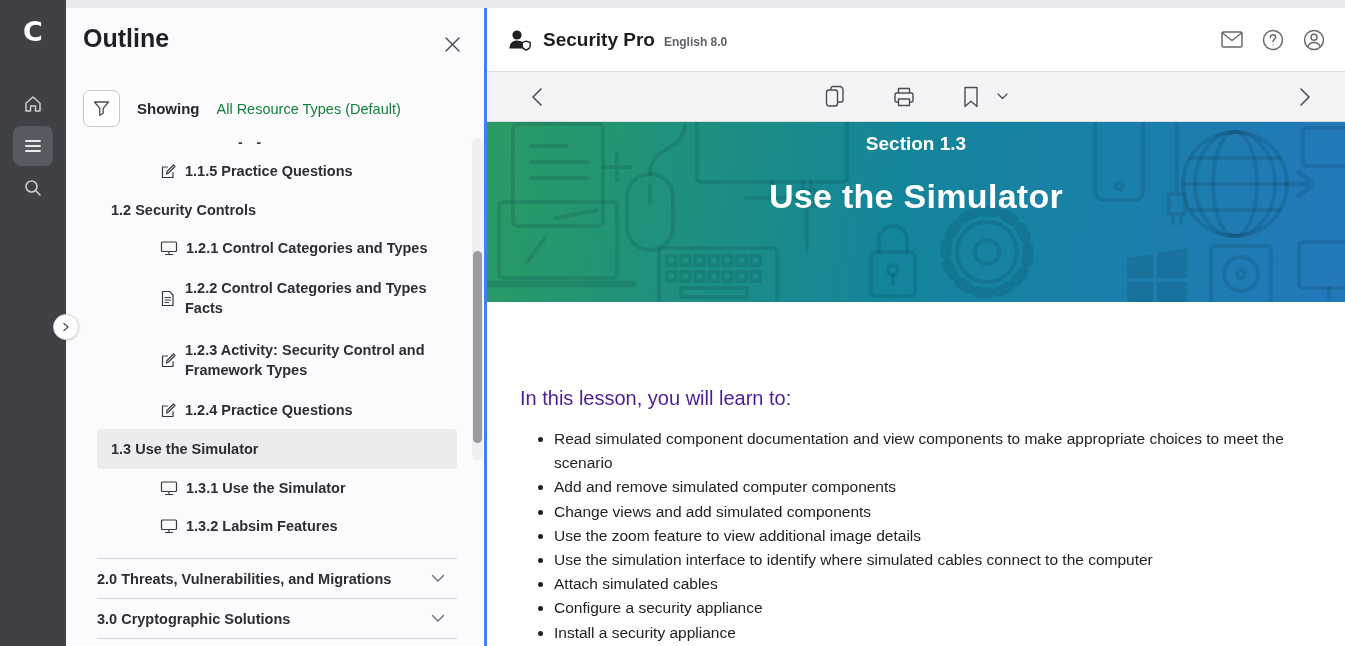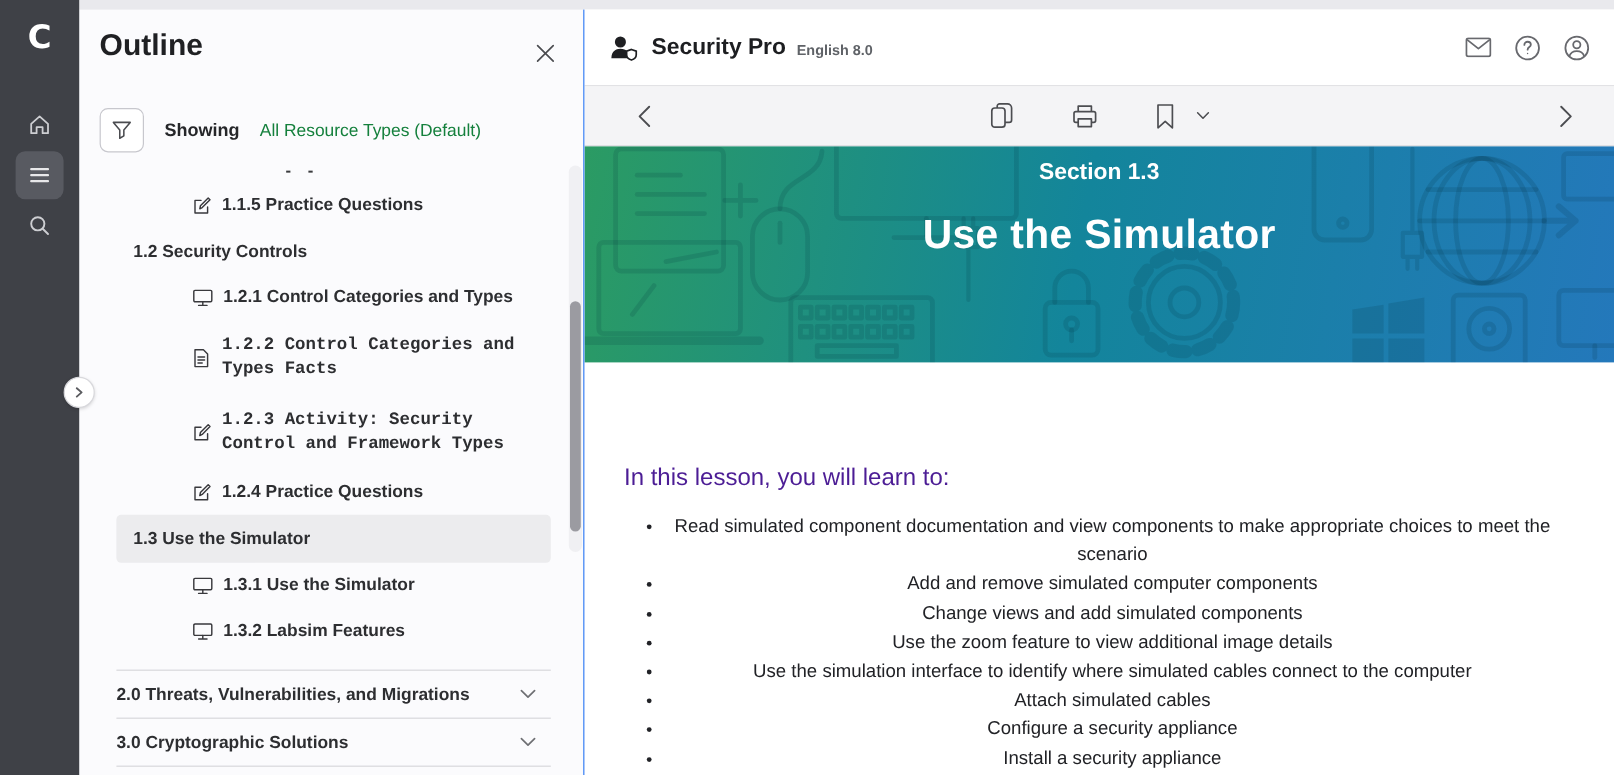--- a/index.html
+++ b/index.html
@@ -33,21 +33,21 @@
   .expand-btn {
     position:absolute; left:53px; top:314px; width:26px; height:26px;
     background:#ffffff; border:1px solid #d8d8dc; border-radius:50%;
     display:flex; align-items:center; justify-content:center;
     box-shadow:0 1px 3px rgba(0,0,0,.15); z-index:9;
   }
 
   
   .panel {
     position:absolute; left:66px; top:8px; width:421px; height:638px;
-    background:#fbfbfd; border-right:1px solid #3b82f6; z-index:4;
+    background:#fbfbfd; border-right:3px solid #3b82f6; z-index:4;
     overflow:hidden;
   }
   .panel-title {
     position:absolute; left:17px; top:16px;
     font-size:25px; font-weight:700; color:#1f2023;
   }
   .panel-close {
     position:absolute; right:20px; top:24px; width:24px; height:24px;
     display:flex; align-items:center; justify-content:center; cursor:pointer;
   }
@@ -67,21 +67,21 @@
   .o-trunc {
     height:18px; padding-left:141px; font-weight:600; color:#3a3b3e;
     letter-spacing:5px; font-size:14px; overflow:hidden;
   }
   .o-row {
     display:flex; align-items:center; font-size:14.5px; font-weight:600;
     color:#2d2e31; line-height:20px;
   }
   .o-sub { padding-left:63px; min-height:38px; }
   .o-sub .o-ic { flex:0 0 17px; margin-right:8px; display:flex; align-items:center; }
-  .o-sub.twolines { min-height:62px;font-family:Liberation Mono, monospace; }
+  .o-sub.twolines { min-height:62px; }
   .o-section { padding-left:14px; min-height:39px; font-weight:700; }
   .o-section.selected {
     background:#ececee; border-radius:4px; min-height:40px;
   }
   .o-divider { border-top:1px solid #d7d7db; margin-top:13px; }
   .o-collapsed {
     display:flex; align-items:center; justify-content:space-between;
     min-height:39px; font-size:14.5px; font-weight:700; color:#2d2e31;
     padding-right:12px;
   }
@@ -128,21 +128,21 @@
   }
   .banner-pattern { position:absolute; inset:0; }
   .banner-text { position:absolute; inset:0; text-align:center; color:#ffffff; z-index:2; }
   .banner-section { margin-top:11px; font-size:19px; font-weight:700; }
   .banner-title { margin-top:22px; font-size:34px; font-weight:700; letter-spacing:.3px; }
 
   .m-content { padding:85px 45px 0 33px; }
   .lesson-intro { font-size:20px; color:#4c1d95; }
   .lesson-list { margin-top:17px; padding-left:34px; }
   .lesson-list li {
-    font-size:15.5px; color:#212226; line-height:24.2px;text-align:center;
+    font-size:15.5px; color:#212226; line-height:24.2px;
   }
 </style>
 </head>
 <body>
 
 <div class="rail">
   <span class="rail-logo">C</span>
 
   <div class="rail-btn first">
     <span>

